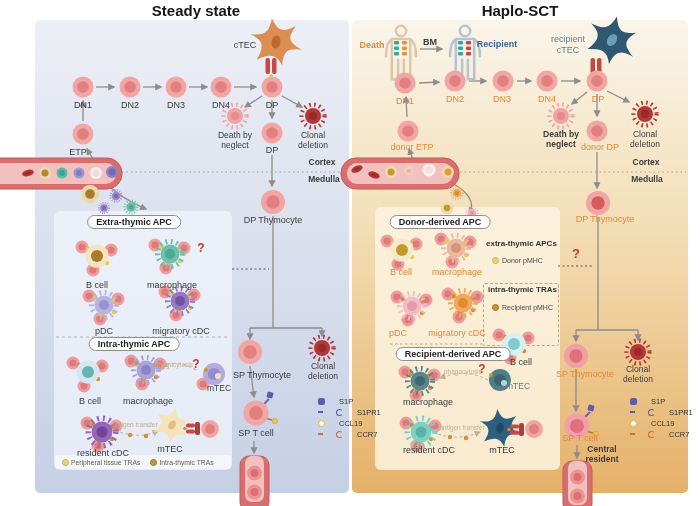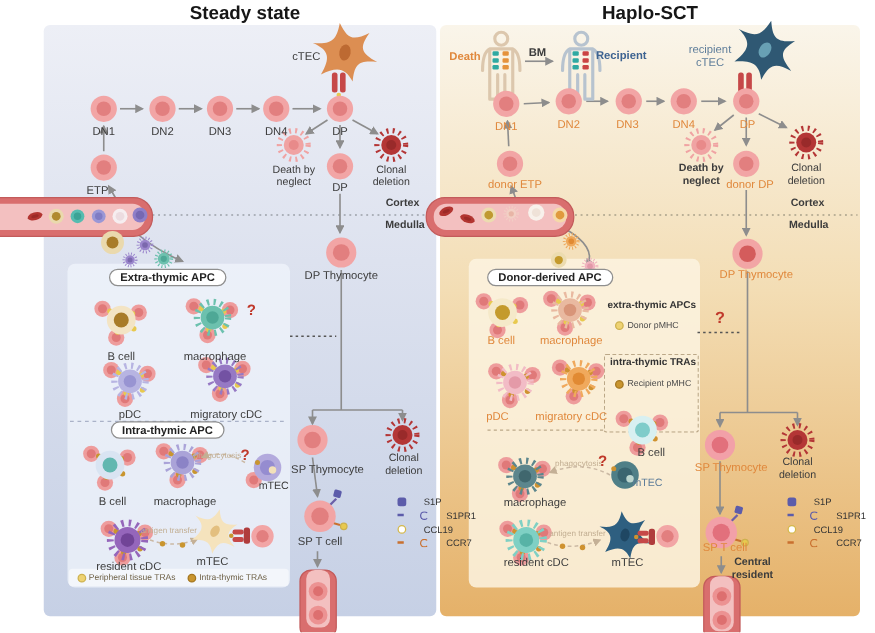--- a/index.html
+++ b/index.html
@@ -565,20 +565,21 @@
       <span class="dot dot-l"></span>
       <span>Donor pMHC</span>
     </div>
   <div class="hd" style="left:488px;top:285px">intra-thymic TRAs</div>
   <div class="pmhc" style="left:492px;top:304px">
       <span class="dot dot-d"></span>
       <span>Recipient pMHC</span>
     </div>
   <div class="lb or" style="left:398px;top:328px">pDC</div>
   <div class="lb or" style="left:457px;top:328px">migratory cDC</div>
+  <div class="chip" style="left:453px;top:347px">Recipient-derived APC</div>
   <div class="lb" style="left:521px;top:357px">B cell</div>
   <div class="lb" style="left:428px;top:397px">macrophage</div>
   <div class="lb tiny" style="left:463px;top:368px">phagocytosis</div>
   <div class="lb red" style="left:482px;top:362px">?</div>
   <div class="lb sm8 bg2" style="left:518px;top:381px">mTEC</div>
   <div class="lb" style="left:429px;top:445px">resident cDC</div>
   <div class="lb tiny" style="left:462px;top:424px">antigen transfer</div>
   <div class="lb" style="left:502px;top:445px">mTEC</div>
   <div class="lb red" style="left:576px;top:246px;font-size:13px">?</div>
   <div class="lb or" style="left:585px;top:369px">SP Thymocyte</div>

